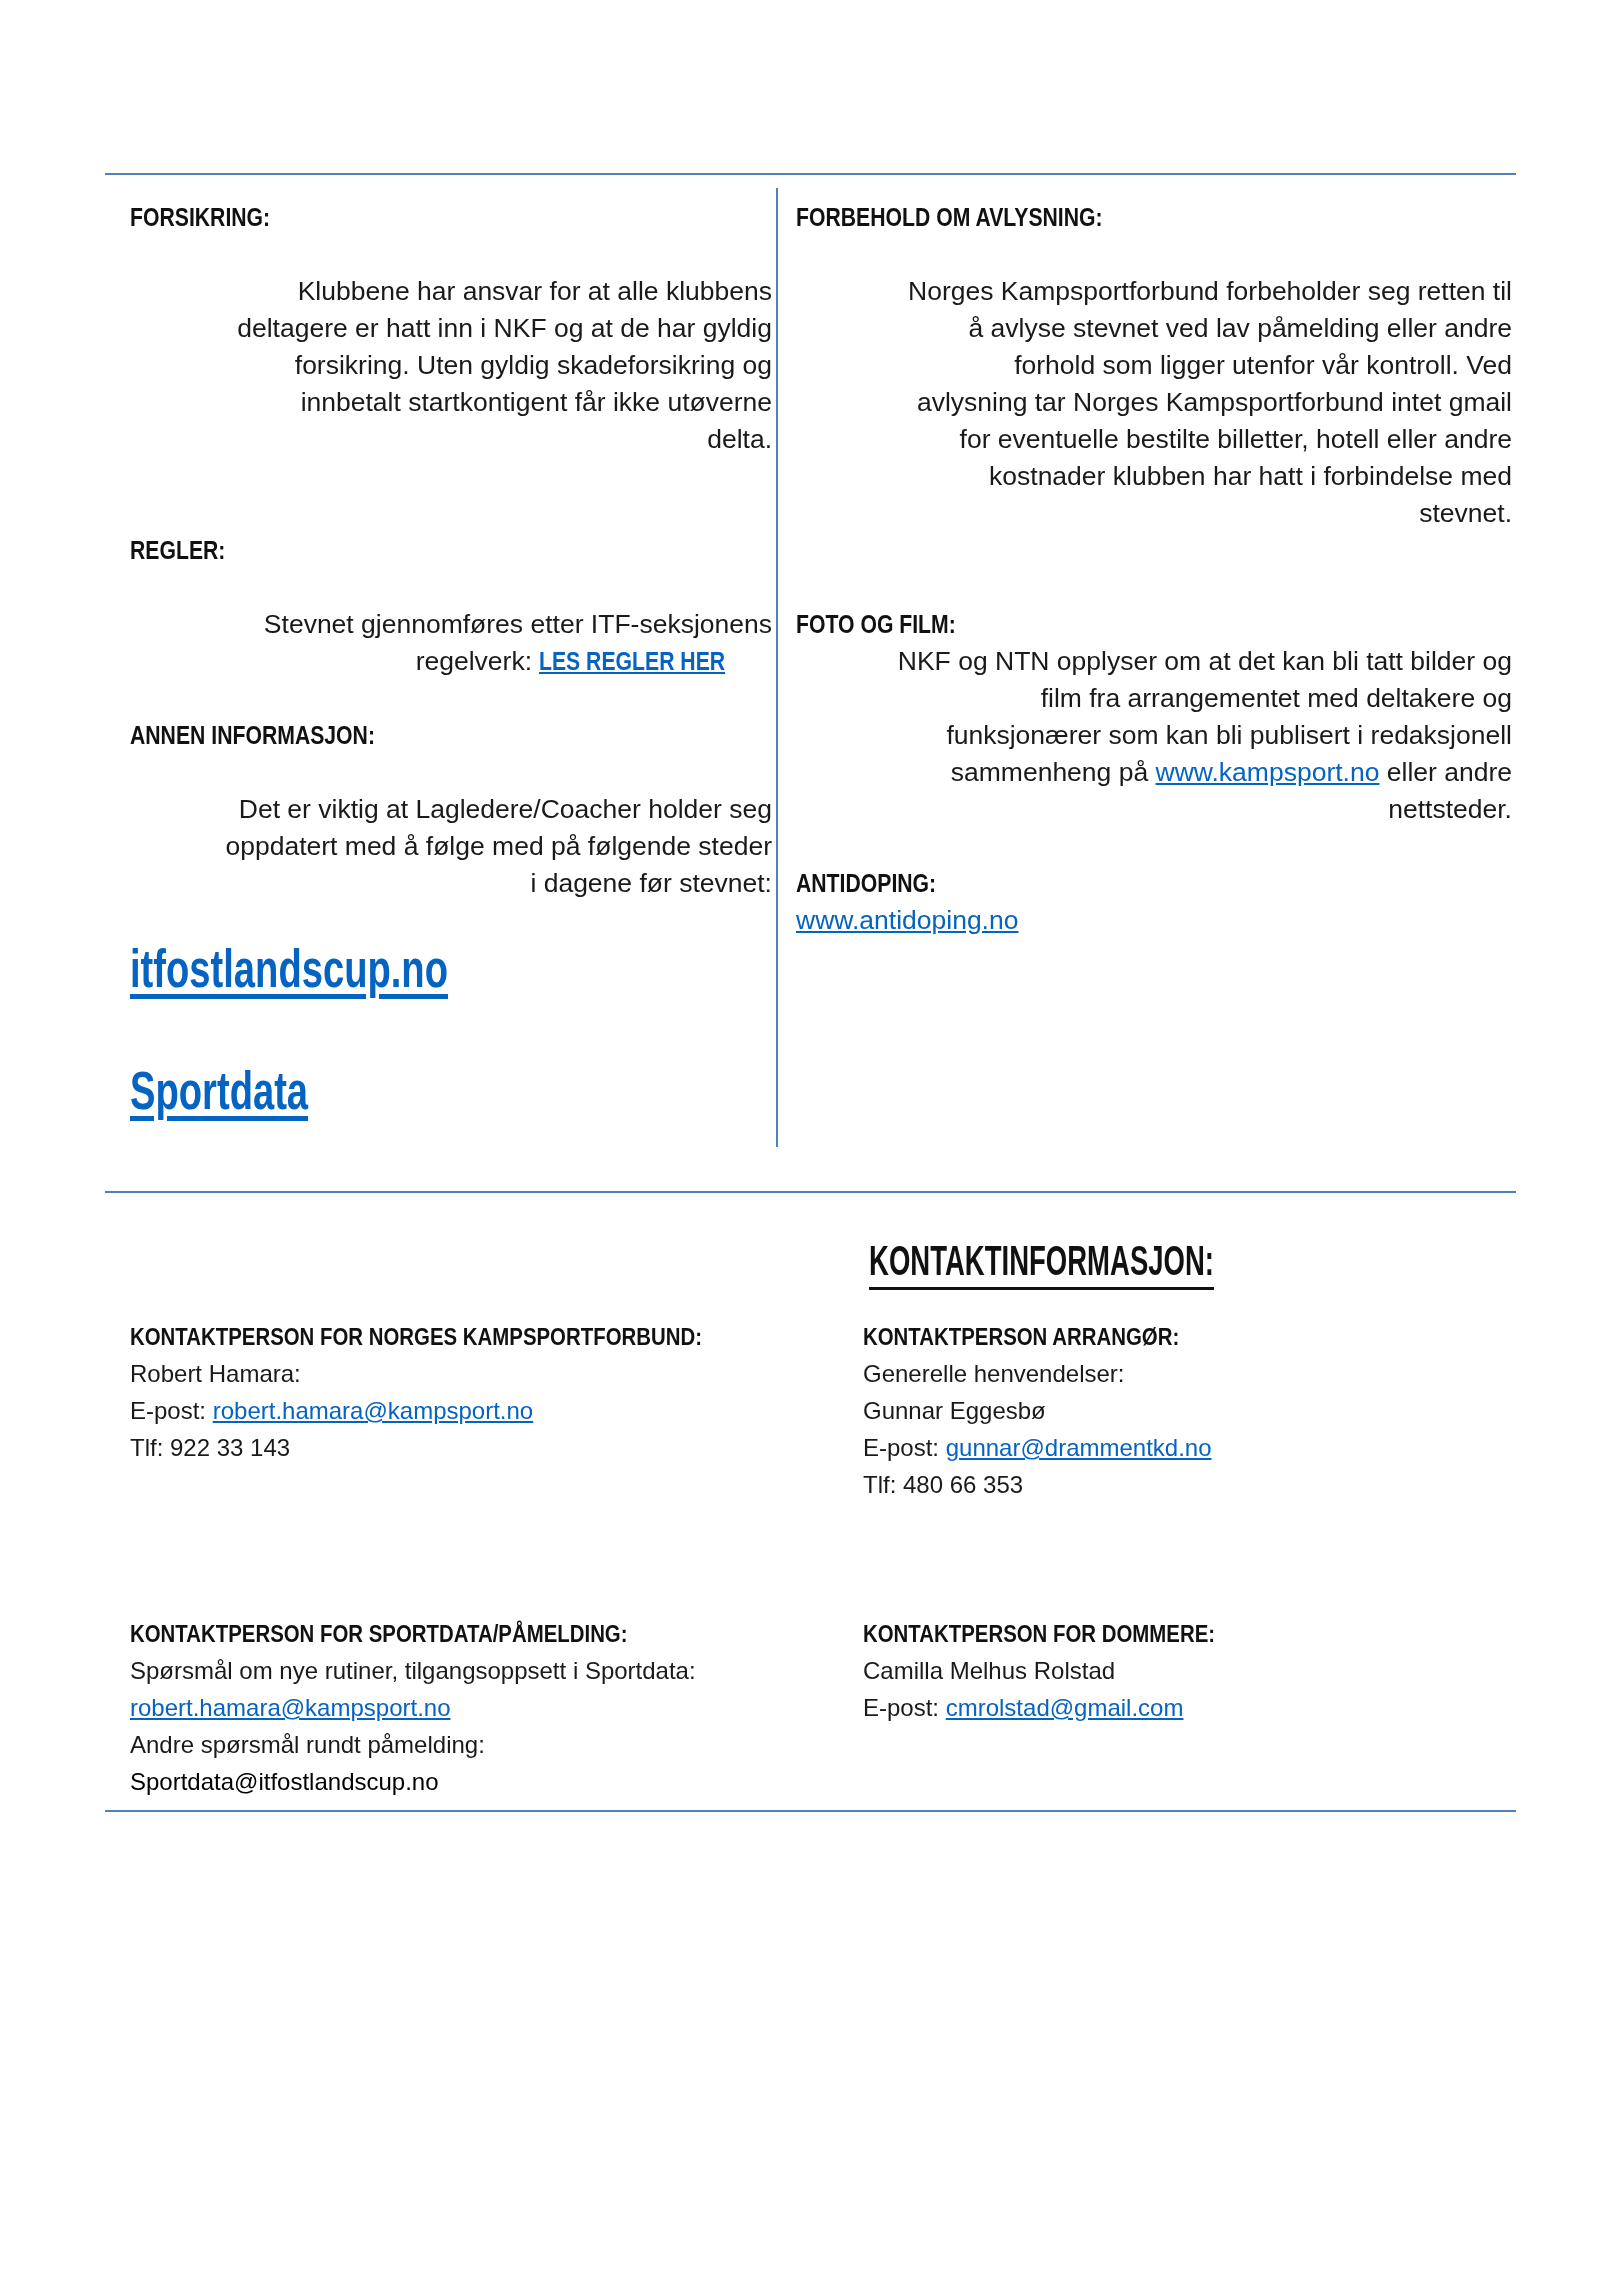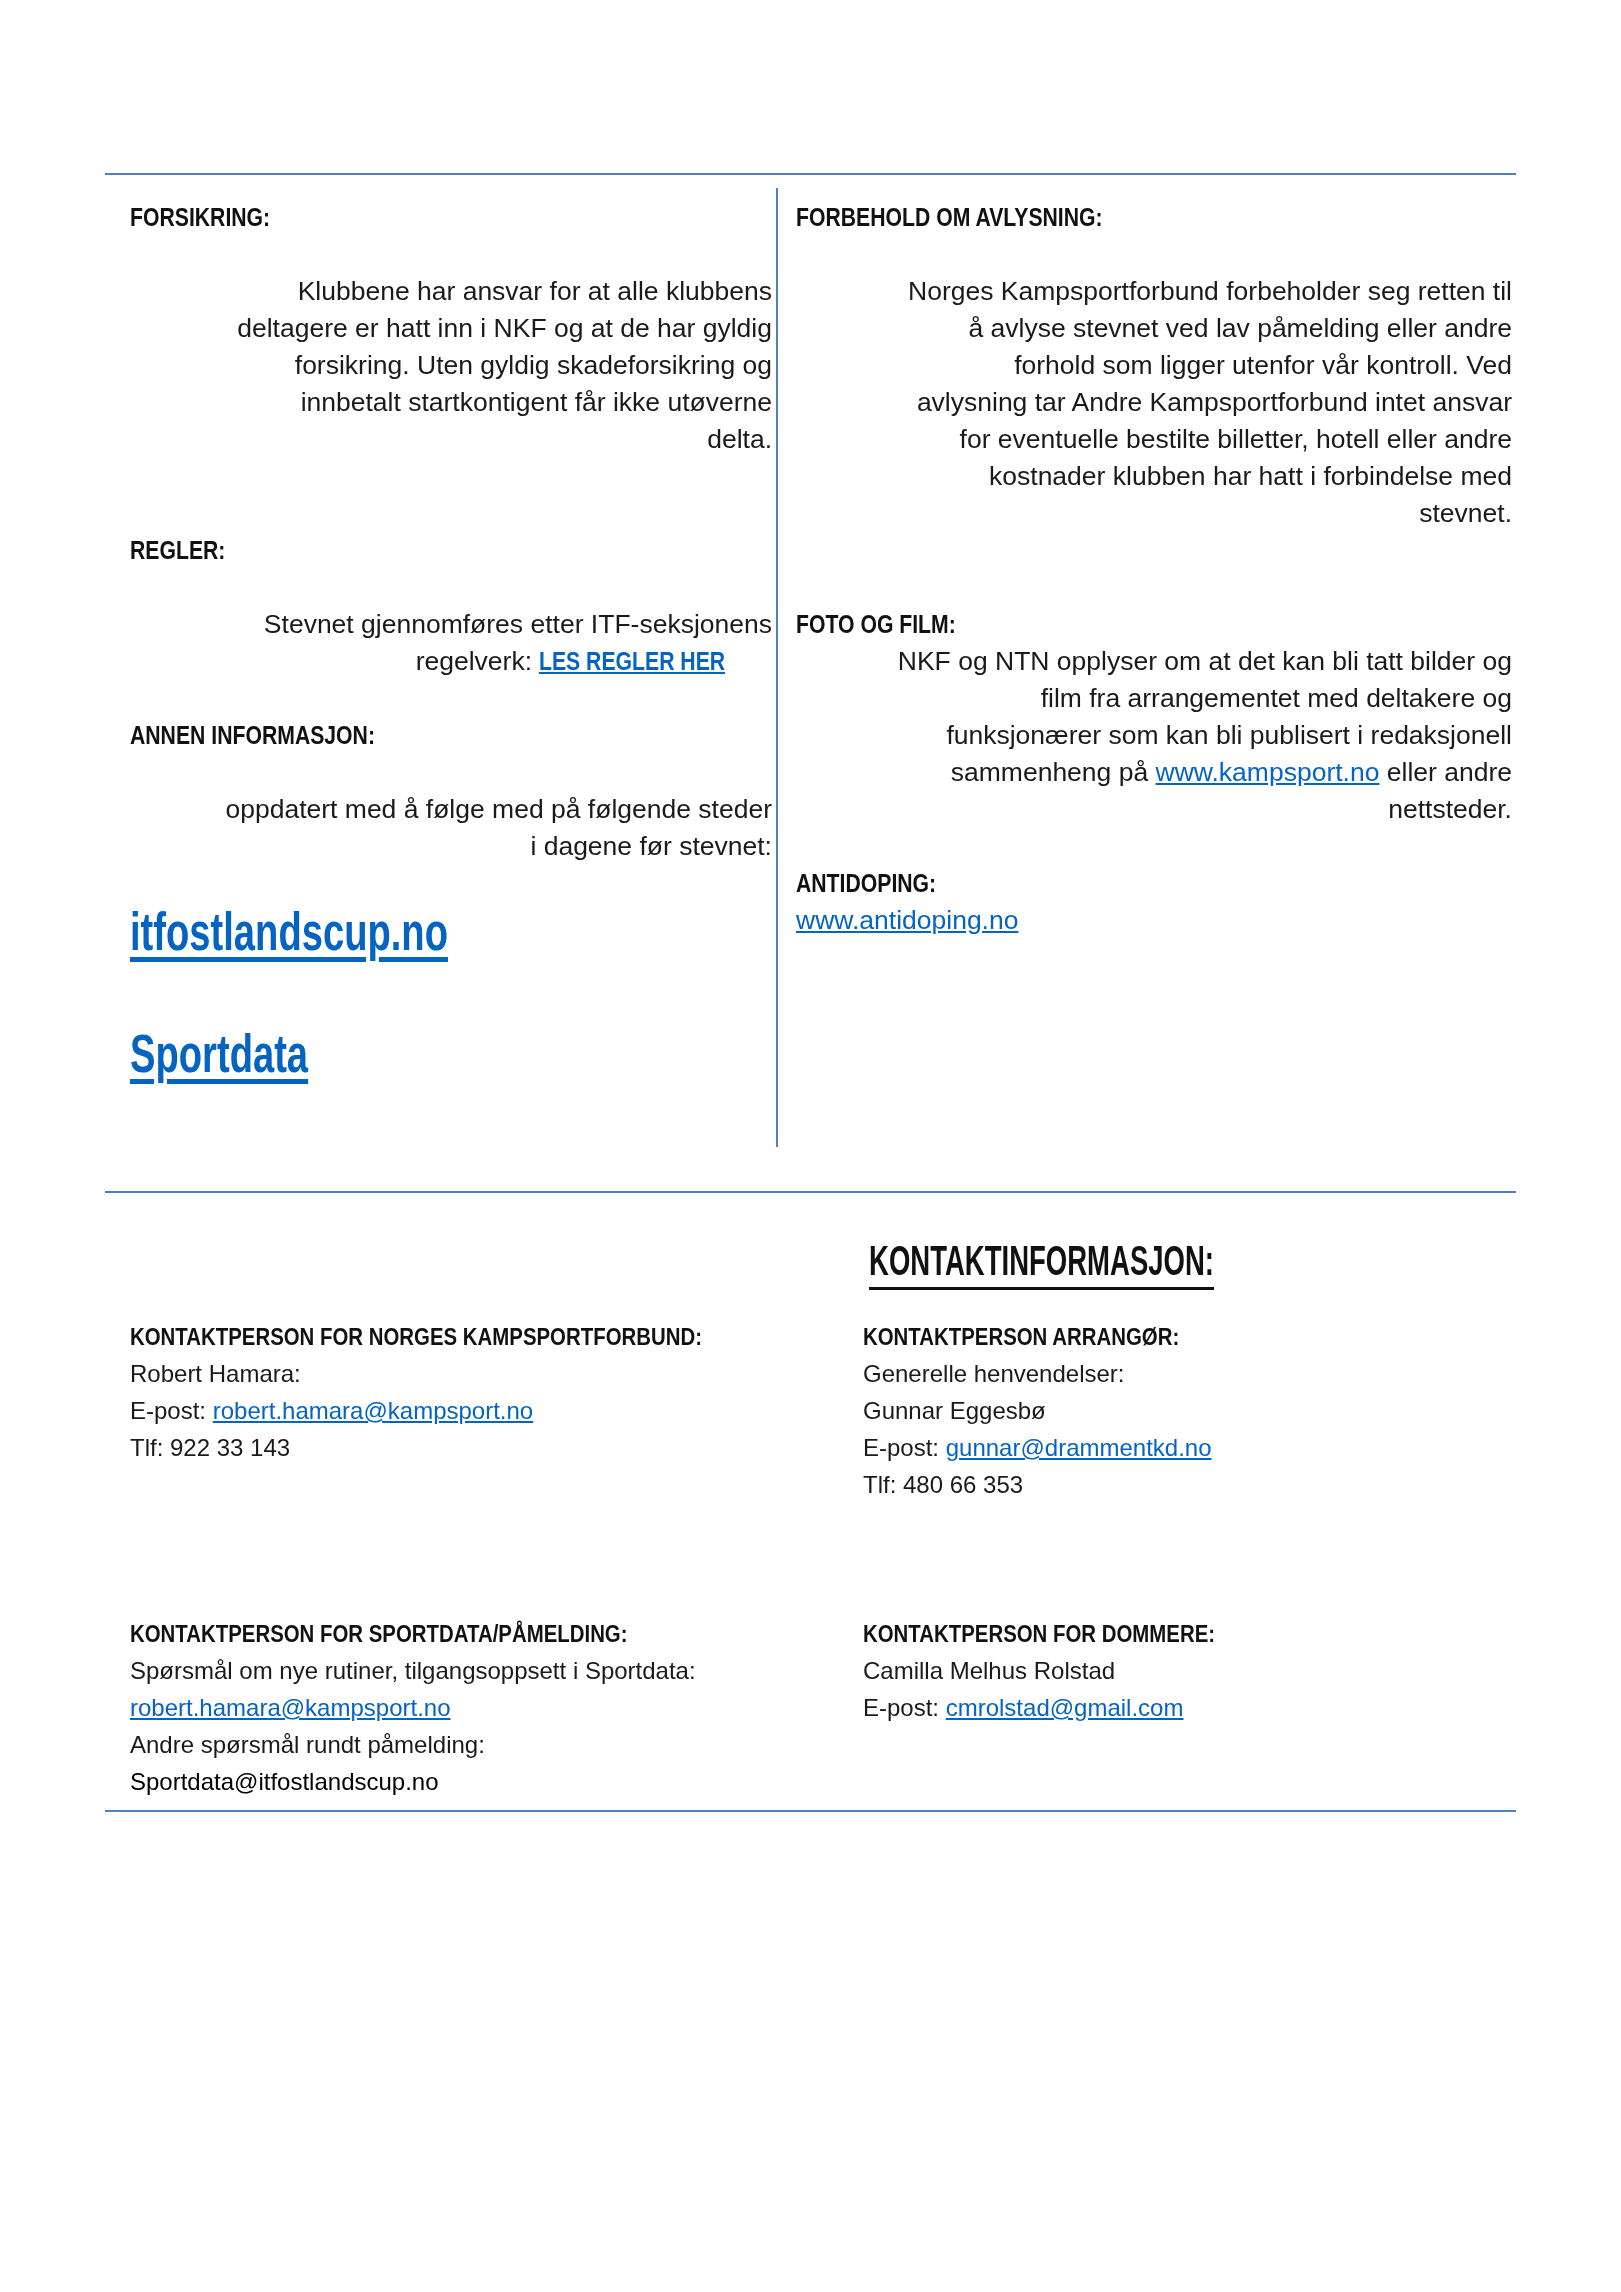--- a/index.html
+++ b/index.html
@@ -79,35 +79,36 @@
     <div class="h">REGLER:</div>
     <div class="para">
       <div class="tl">Stevnet gjennomføres etter ITF-seksjonens</div>
       <div class="tl">
         <span>regelverk: </span><a class="link inline-bold">LES REGLER HER</a>
       </div>
     </div>
 
     <div class="h">ANNEN INFORMASJON:</div>
     <div class="para">
+      <div class="tl">Det er viktig at Lagledere/Coacher holder seg</div>
       <div class="tl">oppdatert med å følge med på følgende steder</div>
       <div class="tl">i dagene før stevnet:</div>
     </div>
 
     <a class="big-link">itfostlandscup.no</a>
     <a class="big-link">Sportdata</a>
   </section>
 
   <section class="col col-right">
     <div class="h">FORBEHOLD OM AVLYSNING:</div>
     <div class="para mb2">
       <div class="tl">Norges Kampsportforbund forbeholder seg retten til</div>
       <div class="tl">å avlyse stevnet ved lav påmelding eller andre</div>
       <div class="tl">forhold som ligger utenfor vår kontroll. Ved</div>
-      <div class="tl">avlysning tar Andre Kampsportforbund intet ansvar</div>
+      <div class="tl">avlysning tar Norges Kampsportforbund intet gmail</div>
       <div class="tl">for eventuelle bestilte billetter, hotell eller andre</div>
       <div class="tl">kostnader klubben har hatt i forbindelse med</div>
       <div class="tl">stevnet.</div>
     </div>
 
     <div class="h h0">FOTO OG FILM:</div>
     <div class="para">
       <div class="tl">NKF og NTN opplyser om at det kan bli tatt bilder og</div>
       <div class="tl">film fra arrangementet med deltakere og</div>
       <div class="tl">funksjonærer som kan bli publisert i redaksjonell</div>

